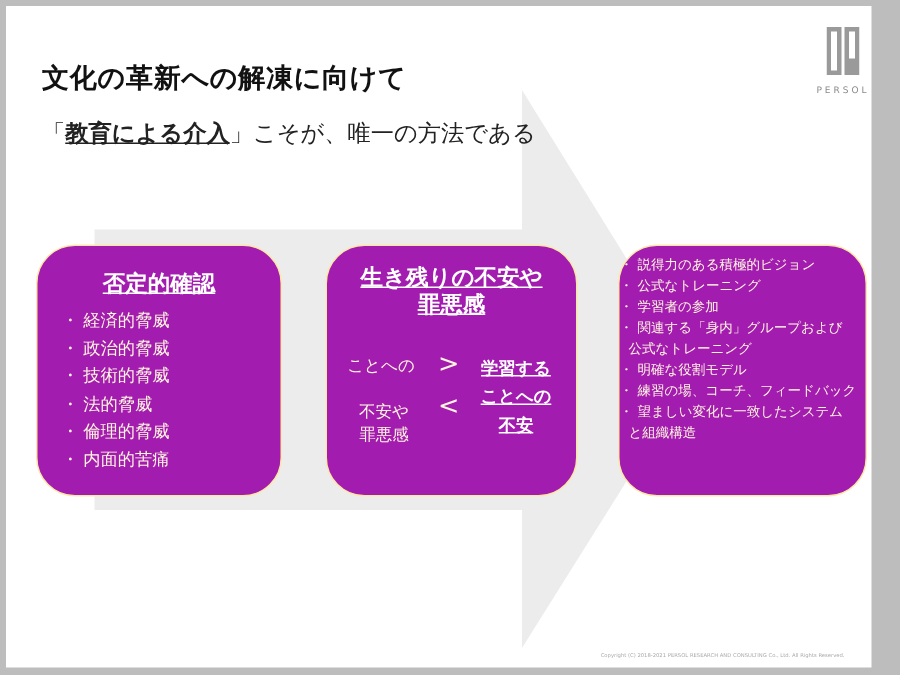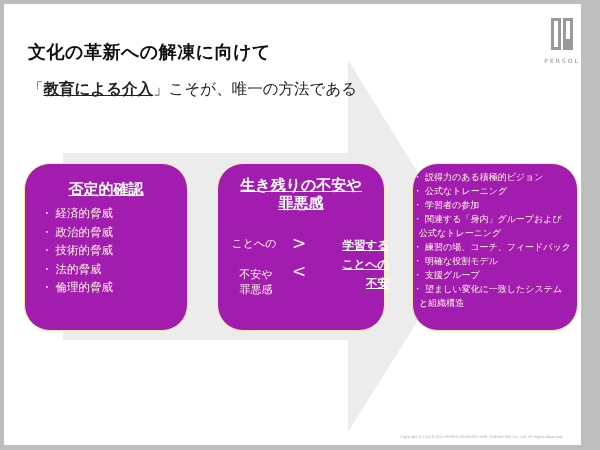--- a/index.html
+++ b/index.html
@@ -20,21 +20,21 @@
   .c1 { left:20px; width:164px; }
   .c1 h3 { margin-top:16px; }
   .c1 ul { margin:6px 4px 0 16px; }
   .c1 li { font-size:11.5px; line-height:18.5px; color:#fff6e0; }
   .c2 { left:213px; width:168px; }
   .c2 h3 { margin-top:12px; }
   .c2 .cmp { position:absolute; left:0; top:72px; width:100%; height:64px; }
   .c2 .lhs { position:absolute; left:9px; top:0; width:58px; text-align:center; font-size:11px; line-height:15px; color:#fff6e0; }
   .c2 .lhs .l1 { white-space:nowrap; margin-left:-4px; }
   .c2 .sym { position:absolute; left:74px; font-size:17px; color:#fff6e0; }
-  .c2 .rhs { position:absolute; left:111px; top:0; width:60px; text-align:right; font-size:11.5px; font-weight:bold;
+  .c2 .rhs { position:absolute; left:96px; top:0; width:60px; text-align:center; font-size:11.5px; font-weight:bold;
              line-height:19px; text-decoration:underline; color:#fff; }
   .c3 { left:408px; width:166px; }
   .c3 h3 { margin-top:14px; }
   .c3 ul { margin:6px 0 0 0; }
   .c3 li { font-size:9px; line-height:14px; color:#fff6e0; white-space:nowrap; }
   .c3 li .cont { display:block; padding-left:6px; }
   .bullet { margin-right:3px; }
   .footer { position:absolute; right:18px; bottom:6px; font-size:3.5px; color:#aaa; white-space:nowrap; }
 </style>
 </head>
@@ -63,20 +63,21 @@
   </div>
 
   <div class="card c1">
     <h3>否定的確認</h3>
     <ul>
       <li><span class="bullet">・</span><span>経済的脅威</span></li>
       <li><span class="bullet">・</span><span>政治的脅威</span></li>
       <li><span class="bullet">・</span><span>技術的脅威</span></li>
       <li><span class="bullet">・</span><span>法的脅威</span></li>
       <li><span class="bullet">・</span><span>倫理的脅威</span></li>
+      <li><span class="bullet">・</span><span>内面的苦痛</span></li>
     </ul>
   </div>
 
   <div class="card c2">
     <h3><span>生き残りの不安や</span><br><span>罪悪感</span></h3>
     <div class="cmp">
       <div class="lhs">
         <div class="l1">ことへの</div>
         <div style="margin-top:16px">不安や</div>
         <div>罪悪感</div>
@@ -90,21 +91,20 @@
       </div>
     </div>
   </div>
 
   <div class="card c3">
     <ul>
       <li><span class="bullet">・</span><span>説得力のある積極的ビジョン</span></li>
       <li><span class="bullet">・</span><span>公式なトレーニング</span></li>
       <li><span class="bullet">・</span><span>学習者の参加</span></li>
       <li><span class="bullet">・</span><span>関連する「身内」グループおよび</span><span class="cont">公式なトレーニング</span></li>
+      <li><span class="bullet">・</span><span>明確な役割モデル</span></li>
       <li><span class="bullet">・</span><span>練習の場、コーチ、フィードバック</span></li>
-      <li><span class="bullet">・</span><span>明確な役割モデル</span></li>
-      <li><span class="bullet">・</span><span>支援グループ</span></li>
       <li><span class="bullet">・</span><span>望ましい変化に一致したシステム</span><span class="cont">と組織構造</span></li>
     </ul>
   </div>
 
   <div class="footer">Copyright (C) 2018-2021 PERSOL RESEARCH AND CONSULTING Co., Ltd. All Rights Reserved.</div>
 </div>
 
 </body></html>

